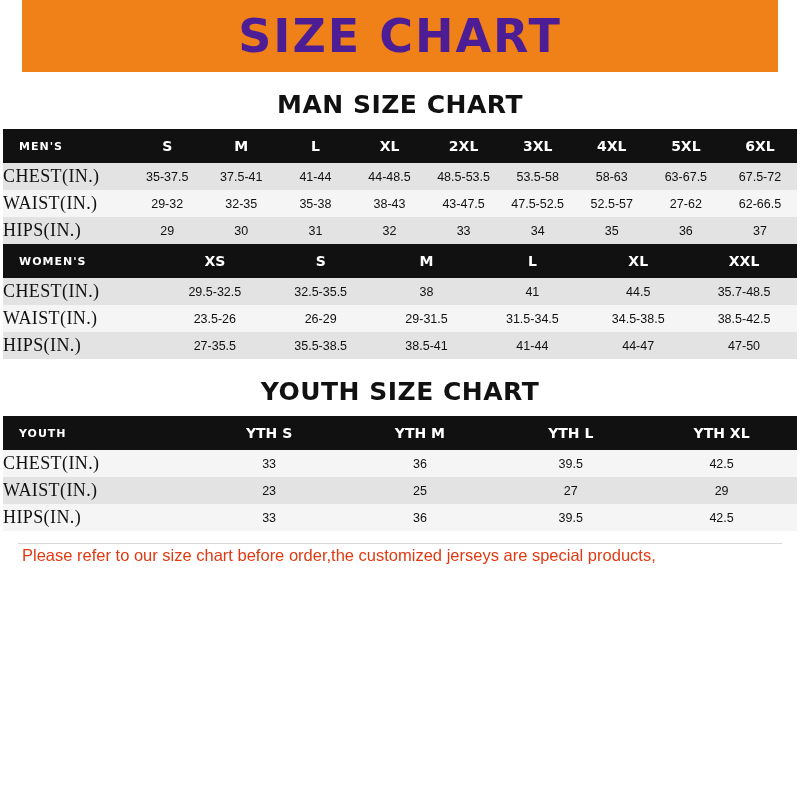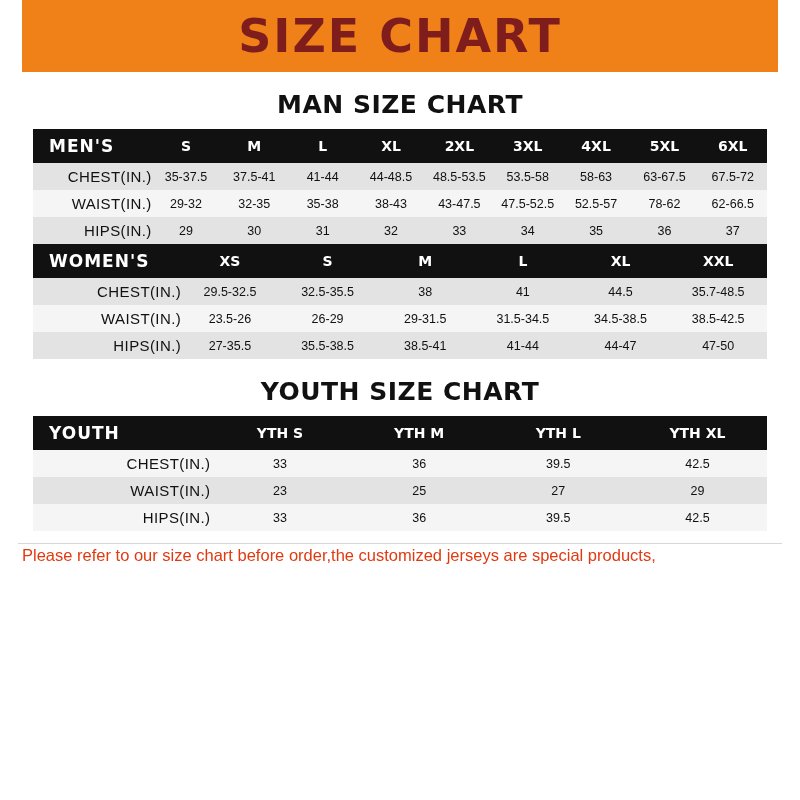--- a/index.html
+++ b/index.html
@@ -43,27 +43,27 @@
     top: 0;
     width: 22px;
     height: 72px;
     background: #ffffff;
   }
   .header-title {
     font-family: "DejaVu Sans", sans-serif;
     font-weight: bold;
     font-size: 46px;
     letter-spacing: 2px;
-    color: #7f1d1d;
+    color: #4c1d95;
     line-height: 1;
     text-align: center;
   }
 
   .section {
-    padding: 0 33px;
+    padding: 0 3px;
   }
   .section-title {
     text-align: center;
     font-family: "DejaVu Sans", sans-serif;
     font-weight: bold;
     font-size: 25px;
     color: #111111;
     letter-spacing: 0.5px;
     margin: 18px 0 10px 0;
   }
@@ -90,29 +90,30 @@
     color: #ffffff;
     font-weight: bold;
     font-size: 14px;
     height: 34px;
     font-family: "DejaVu Sans", sans-serif;
   }
   table.size-table thead th.row-label-head {
     text-align: left;
     padding-left: 16px;
     letter-spacing: 1px;
-    font-size: 17px;
+    font-size: 11px;
   }
   table.size-table tbody tr.odd { background: #e3e3e3; }
   table.size-table tbody tr.even { background: #f5f5f5; }
   table.size-table tbody td.row-label {
-    font-size: 15px;
+    font-size: 18px;
     color: #111111;
-    text-align: right;
+    text-align: left;
     letter-spacing: 0.4px;
+    font-family: Liberation Serif, serif;
   }
 
   
   .men-col-label { width: 14%; }
   .women-col-label { width: 18%; }
   .youth-col-label { width: 22%; }
 
   .footer-note {
     padding: 0 22px;
     color: #e03a12;
@@ -170,21 +171,21 @@
         </tr>
         <tr class="even">
           <td class="row-label">WAIST(IN.)</td>
           <td>29-32</td>
           <td>32-35</td>
           <td>35-38</td>
           <td>38-43</td>
           <td>43-47.5</td>
           <td>47.5-52.5</td>
           <td>52.5-57</td>
-          <td>78-62</td>
+          <td>27-62</td>
           <td>62-66.5</td>
         </tr>
         <tr class="odd">
           <td class="row-label">HIPS(IN.)</td>
           <td>29</td>
           <td>30</td>
           <td>31</td>
           <td>32</td>
           <td>33</td>
           <td>34</td>

